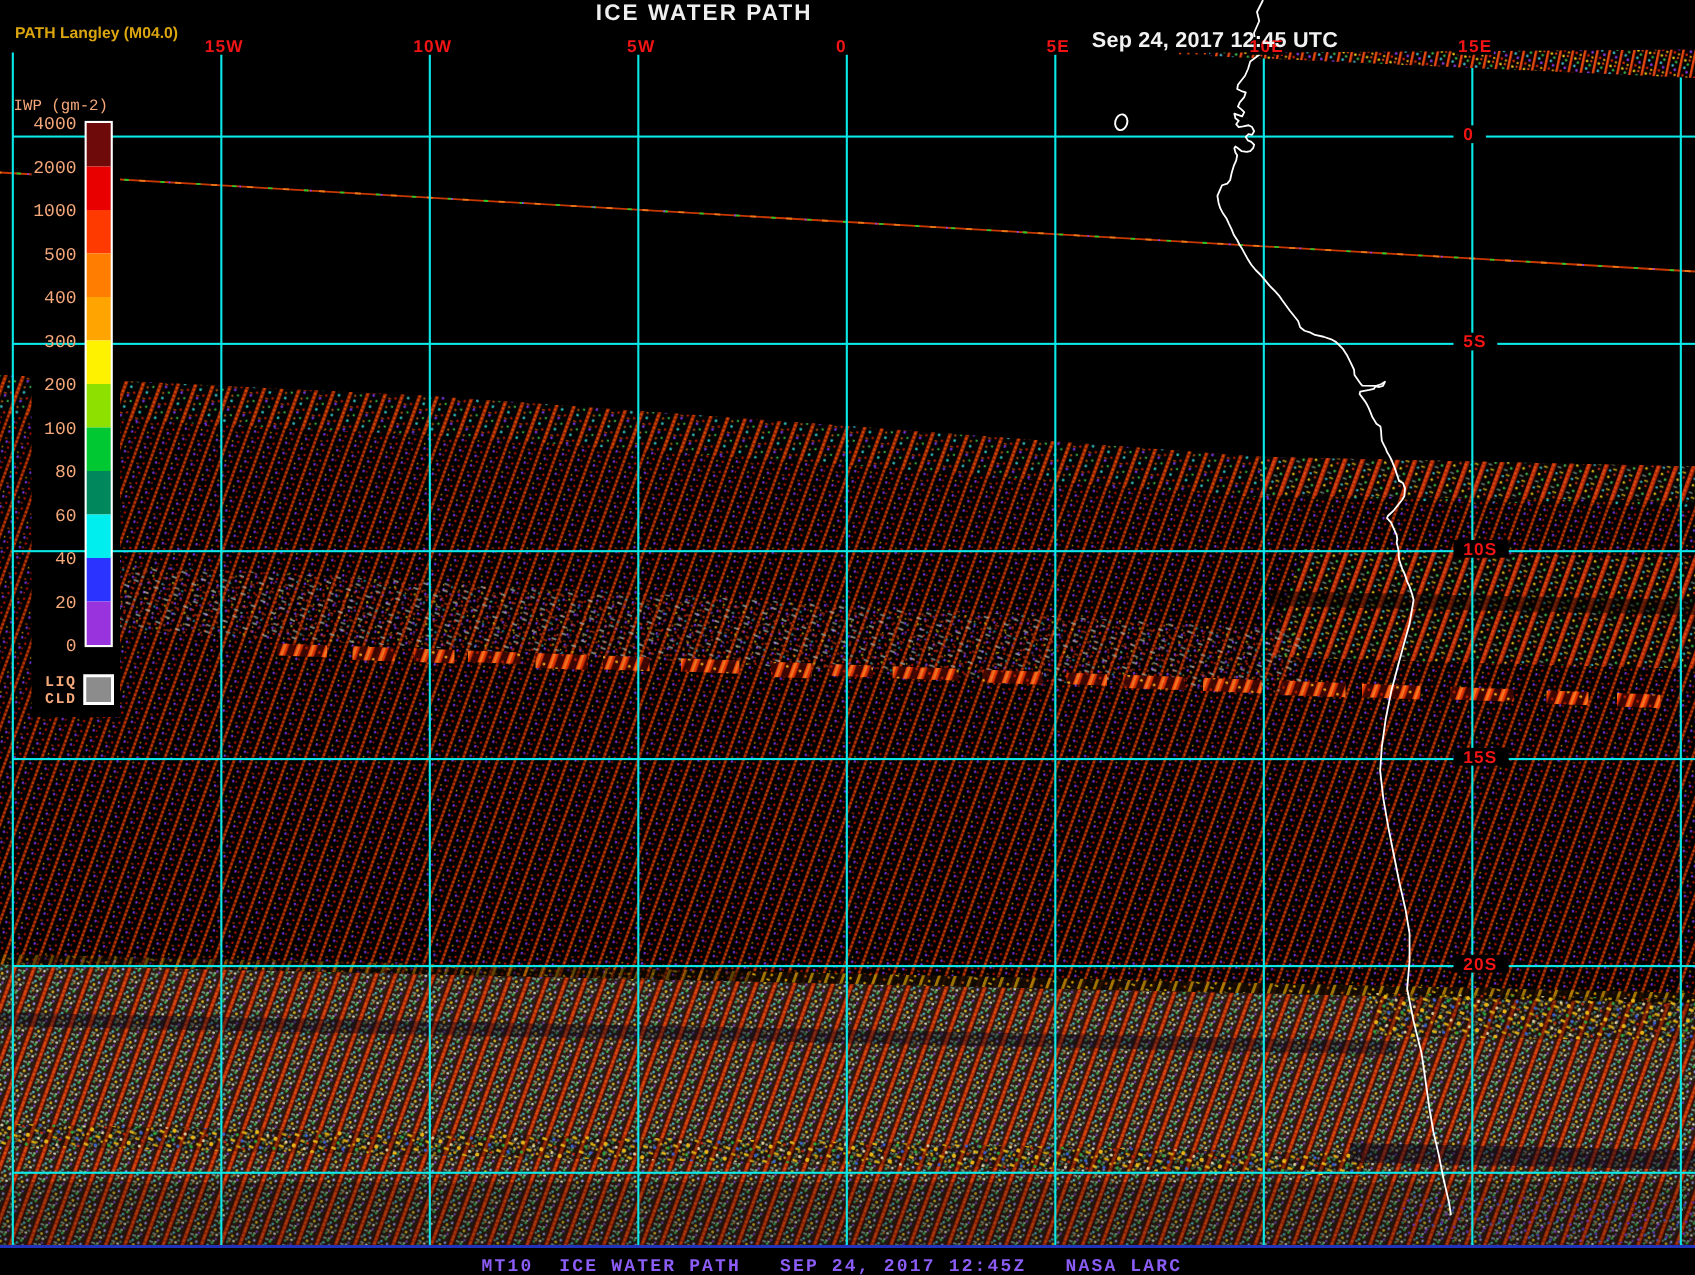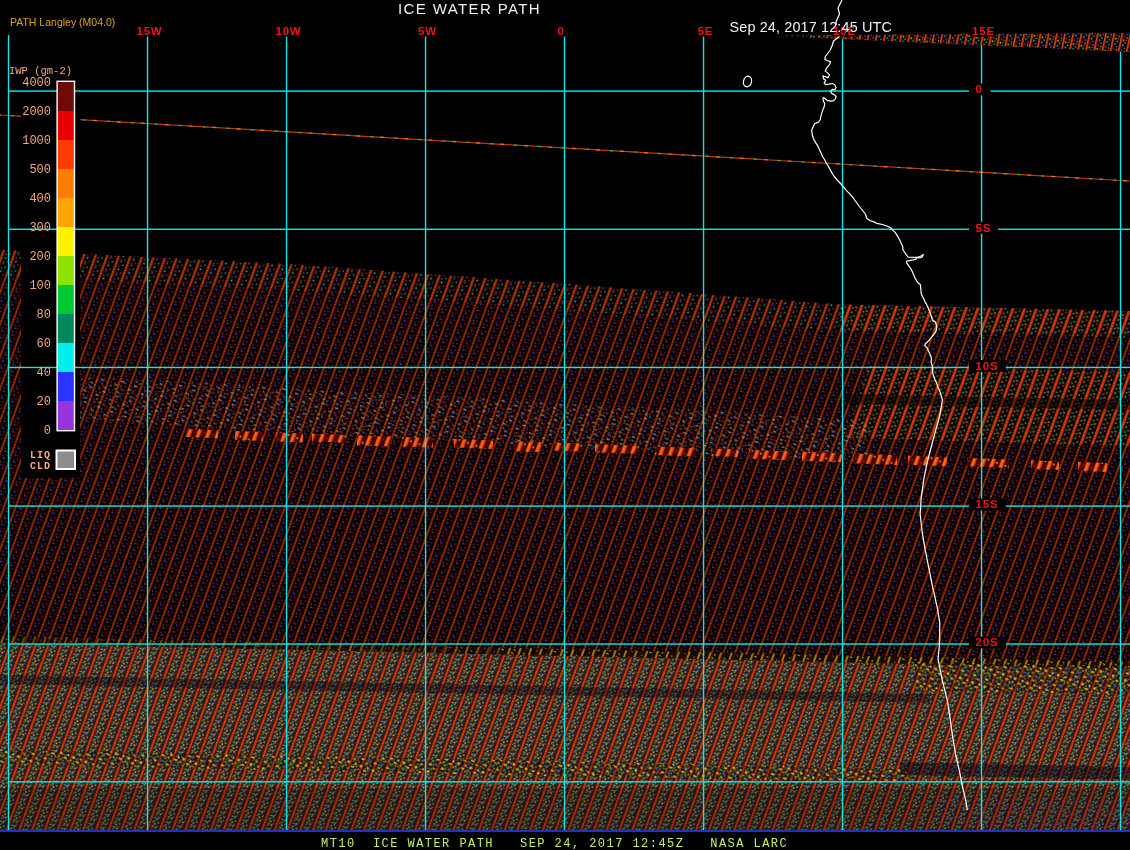--- a/index.html
+++ b/index.html
@@ -1,15 +1,15 @@
 <!DOCTYPE html>
 <html><head><meta charset="utf-8">
 <style>
   html,body { margin:0; padding:0; background:#000; width:1130px; height:850px; overflow:hidden; }
-  .t { position:absolute; white-space:pre; }
+  .t { position:absolute; white-space:pre;font-weight:bold; }
 </style></head>
 <body>
 <svg width="1130" height="850" viewBox="0 0 1130 850" style="position:absolute;top:0;left:0">
 <defs>
 <pattern id="patDark" width="11" height="14" patternUnits="userSpaceOnUse" patternTransform="rotate(20)">
   <rect width="11" height="14" fill="#000000"></rect>
   <rect x="0" y="0" width="2.1" height="14" fill="#5E1200"></rect>
   <rect x="0.4" y="0.4" width="1.4" height="1.7" fill="#CC4000"></rect>
   <rect x="0.4" y="3.2" width="1.4" height="1.7" fill="#C43A00"></rect>
   <rect x="0.4" y="6.0" width="1.4" height="1.7" fill="#CC4000"></rect>
@@ -250,13 +250,13 @@
 <text x="975.5" y="369.79999999999995" text-anchor="start" font-family="Liberation Sans, sans-serif" font-size="11.5" font-weight="bold" letter-spacing="0.8" fill="#F21414">10S</text>
 <rect x="969.0" y="498.59999999999997" width="36.8" height="11.8" fill="#000000"></rect>
 <text x="975.5" y="508.4" text-anchor="start" font-family="Liberation Sans, sans-serif" font-size="11.5" font-weight="bold" letter-spacing="0.8" fill="#F21414">15S</text>
 <rect x="969.0" y="636.6" width="36.8" height="11.8" fill="#000000"></rect>
 <text x="975.5" y="646.4" text-anchor="start" font-family="Liberation Sans, sans-serif" font-size="11.5" font-weight="bold" letter-spacing="0.8" fill="#F21414">20S</text>
 </svg>
 <div class="t" style="left:0;top:-0.5px;width:939px;text-align:center;font-family:'Liberation Sans',sans-serif;font-size:15px;letter-spacing:1.4px;color:#EFEFEF;">ICE WATER PATH</div>
 <div class="t" style="left:0;top:18.5px;width:892px;text-align:right;font-family:'Liberation Sans',sans-serif;font-size:14.4px;letter-spacing:0.15px;color:#F2F2F2;">Sep 24, 2017 12:45 UTC</div>
 <div class="t" style="left:10px;top:16px;font-family:'Liberation Sans',sans-serif;font-size:10.5px;letter-spacing:0px;color:#DBA510;">PATH Langley (M04.0)</div>
 <div class="t" style="left:0;top:830px;width:1130px;height:20px;background:#000;border-top:2px solid #2233BB;"></div>
-<div class="t" style="left:321px;top:836.5px;font-family:'Liberation Mono',monospace;font-size:12px;letter-spacing:1.45px;color:#bef264;">MT10  ICE WATER PATH   SEP 24, 2017 12:45Z   NASA LARC</div>
+<div class="t" style="left:321px;top:836.5px;font-family:'Liberation Mono',monospace;font-size:12px;letter-spacing:1.45px;color:#8b5cf6;">MT10  ICE WATER PATH   SEP 24, 2017 12:45Z   NASA LARC</div>
 
 </body></html>

